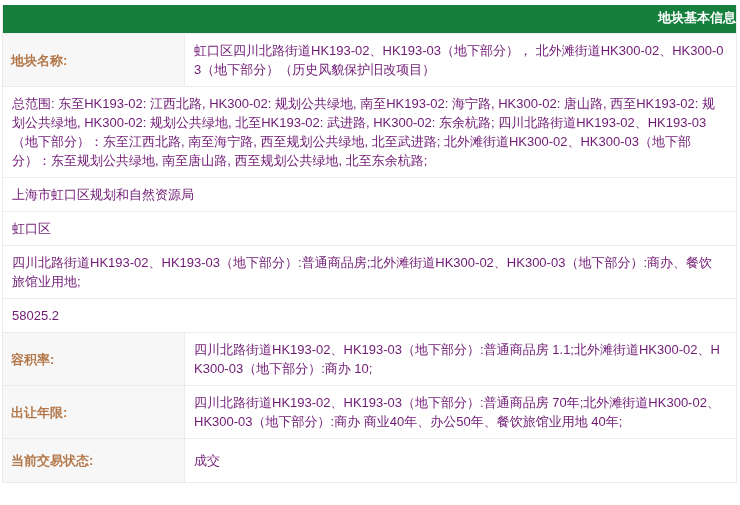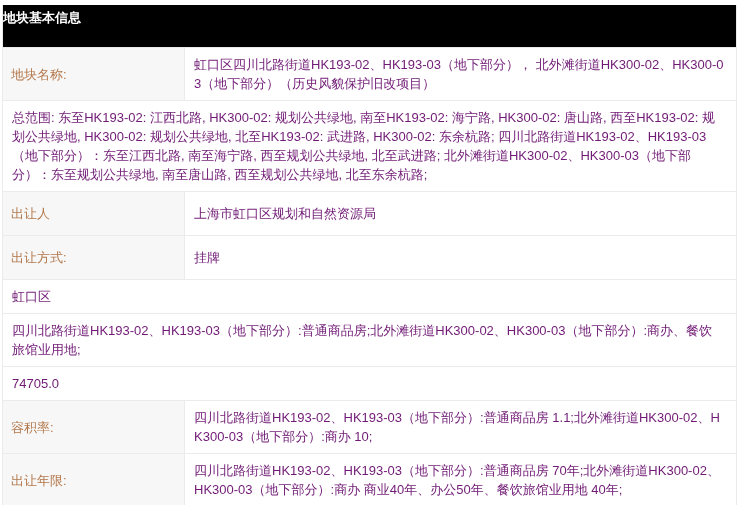--- a/index.html
+++ b/index.html
@@ -19,45 +19,45 @@
     position: absolute;
     left: 2px;
     top: 5px;
     width: 735px;
     border: 1px solid #ebebeb;
     border-top: none;
     box-sizing: border-box;
     font-size: 13px;
   }
   .table-header {
-    height: 42px;
+    height: 28px;
     line-height: 26px;
-    background: #000000;
+    background: #15803d;
     color: #ffffff;
     font-weight: bold;
-    text-align: left;
+    text-align: right;
     font-size: 13px;
   }
   .row {
     display: flex;
     border-top: 1px solid #ebebeb;
     background: #ffffff;
   }
   .cell {
     box-sizing: border-box;
   }
   .label {
     width: 182px;
     min-width: 182px;
     background: #f7f7f7;
     border-right: 1px solid #ebebeb;
     padding: 12px 8px;
     display: flex;
     align-items: center;
-    font-weight: normal;
+    font-weight: bold;
     color: #b3774a;
     line-height: 19px;
   }
   .value {
     flex: 1;
     padding: 7px 12px 7px 9px;
     display: flex;
     align-items: center;
     color: #701a75;
     line-height: 19px;
@@ -78,48 +78,41 @@
         </div>
     </div>
 
     <div class="row">
       <div class="cell value">
           <span>总范围: 东至HK193-02: 江西北路, HK300-02: 规划公共绿地, 南至HK193-02: 海宁路, HK300-02: 唐山路, 西至HK193-02: 规划公共绿地, HK300-02: 规划公共绿地, 北至HK193-02: 武进路, HK300-02: 东余杭路; 四川北路街道HK193-02、HK193-03（地下部分）：东至江西北路, 南至海宁路, 西至规划公共绿地, 北至武进路; 北外滩街道HK300-02、HK300-03（地下部分）：东至规划公共绿地, 南至唐山路, 西至规划公共绿地, 北至东余杭路;</span>
         </div>
     </div>
 
     <div class="row">
-      <div class="cell label">出让人</div>
       <div class="cell value">
           <span>上海市虹口区规划和自然资源局</span>
         </div>
     </div>
 
-    <div class="row">
-      <div class="cell label">出让方式:</div>
-      <div class="cell value">
-          <span>挂牌</span>
-        </div>
-    </div>
 
     <div class="row">
       <div class="cell value">
           <span>虹口区</span>
         </div>
     </div>
 
     <div class="row">
       <div class="cell value">
           <span>四川北路街道HK193-02、HK193-03（地下部分）:普通商品房;北外滩街道HK300-02、HK300-03（地下部分）:商办、餐饮旅馆业用地;</span>
         </div>
     </div>
 
     <div class="row">
       <div class="cell value">
-          <span>74705.0</span>
+          <span>58025.2</span>
         </div>
     </div>
 
     <div class="row">
       <div class="cell label">容积率:</div>
       <div class="cell value">
           <span>四川北路街道HK193-02、HK193-03（地下部分）:普通商品房 1.1;北外滩街道HK300-02、HK300-03（地下部分）:商办 10;</span>
         </div>
     </div>
 

